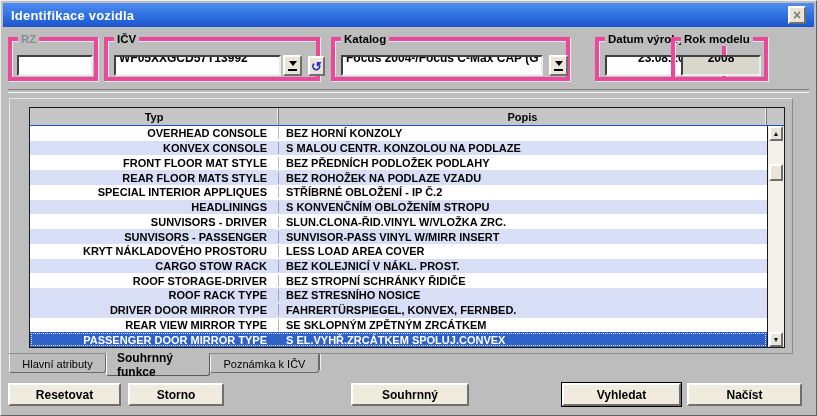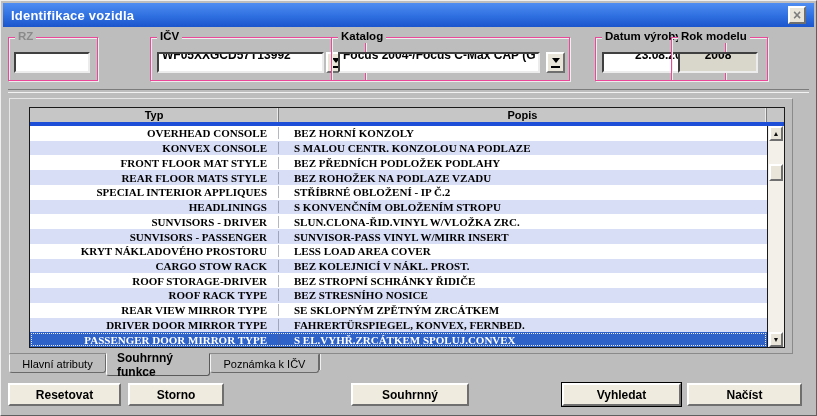--- a/index.html
+++ b/index.html
@@ -8,21 +8,21 @@
   
   .titlebar{position:absolute;left:2px;top:2px;right:2px;height:24px;
             background:linear-gradient(180deg,#4f8df2 0%,#2e6fe0 55%,#1c55cd 100%);
             display:flex;align-items:center;}
   .titlebar .title{color:#fff;font-weight:bold;font-size:13px;padding-left:8px;letter-spacing:.2px;}
   .closebtn{position:absolute;right:8px;top:3px;width:18px;height:18px;background:#e9e6d9;
             border:2px solid;border-color:#ffffff #6f6f6f #6f6f6f #ffffff;
             display:flex;align-items:center;justify-content:center;cursor:default;padding:0;}
   .closebtn span{color:#7d7d7d;font-weight:bold;font-size:14px;line-height:12px;}
   
-  .group{position:absolute;border:1px solid #ec4899;box-shadow:1px 1px 0 #eeeeee, inset 1px 1px 0 #eeeeee;
+  .group{position:absolute;border:4px solid #ec4899;box-shadow:1px 1px 0 #eeeeee, inset 1px 1px 0 #eeeeee;
          height:44px;top:36px;box-sizing:border-box;}
   .group .legend{position:absolute;top:-8px;left:6px;background:#bdbdbd;padding:0 3px;
                  font-size:11.5px;font-weight:bold;color:#000;line-height:13px;}
   .group .legend.disabled{color:#8a8a8a;}
   .field{position:absolute;top:14px;height:21px;background:#fff;color:#000;font-weight:bold;
          font-size:12px;border:2px solid;border-color:#404040 #ececec #ececec #404040;
          box-sizing:border-box;padding:1px 3px 16px 3px;font-family:"Liberation Sans",sans-serif;outline:none;}
   .field.center{text-align:center;}
   .field.readonly{background:#d9d6cb;}
   .minibtn{position:absolute;top:14px;width:19px;height:21px;background:#e9e6d9;
@@ -36,33 +36,33 @@
               color:#2a2ac8;font-weight:bold;font-size:13px;line-height:13px;text-align:center;padding:0;}
   
   .separator{position:absolute;left:7px;right:7px;top:88px;height:2px;
              border-top:1px solid #7c7c7c;border-bottom:1px solid #f2f2f2;}
   
   .panel{position:absolute;left:8px;top:97px;width:784px;height:256px;
          border:1px solid;border-color:#e6e6e6 #8a8a8a #8a8a8a #e6e6e6;box-sizing:border-box;}
   
   .grid{position:absolute;left:28px;top:106px;width:756px;height:241px;background:#fff;
         border:1px solid #1a1a1a;box-sizing:border-box;font-size:11px;font-weight:bold;}
-  .grid-header{display:flex;height:18px;background:#c6c6c6;border-bottom:4px solid #1d4ed8;box-sizing:border-box;}
+  .grid-header{display:flex;height:18px;background:#c6c6c6;border-bottom:1px solid #1d4ed8;box-sizing:border-box;}
   .grid-header .hcell{display:flex;align-items:center;justify-content:center;color:#000;
                       border-right:1px solid #7e7e7e;box-shadow:inset -1px 0 0 #eaeaea;box-sizing:border-box;}
   .hcell.h-typ{width:249px;}
   .hcell.h-popis{flex:1;}
   .hcell.h-stub{width:17px;border-right:none;box-shadow:none;}
   .grid-body{position:absolute;left:0;top:18px;right:17px;bottom:0;display:flex;flex-direction:column;overflow:hidden;}
-  .row{flex:1;display:flex;align-items:center;background:#fff;color:#000;white-space:nowrap;font-family:Liberation Serif, serif;}
+  .row{flex:1;display:flex;align-items:center;background:#fff;color:#000;white-space:nowrap;}
   .row.alt{background:#d8def6;}
   .row.selected{background:#2e62c8;color:#fff;outline:1px dotted #e8e8ff;outline-offset:-2px;}
   .cell-typ{width:249px;text-align:right;padding-right:11px;box-sizing:border-box;
             border-right:1px solid rgba(90,95,120,.45);overflow:hidden;}
-  .cell-popis{flex:1;padding-left:7px;overflow:hidden;margin-left:8px;}
+  .cell-popis{flex:1;padding-left:7px;overflow:hidden;}
   
   .vscroll{position:absolute;top:18px;right:0;bottom:0;width:17px;background:#f2f0e9;
            border-left:1px solid #1a1a1a;box-sizing:border-box;}
   .sbtn{position:absolute;left:1px;right:1px;height:15px;background:#e9e6d9;
         border:2px solid;border-color:#ffffff #6f6f6f #6f6f6f #ffffff;box-sizing:border-box;
         display:flex;align-items:center;justify-content:center;font-size:7px;color:#111;padding:0;}
   .sbtn.up{top:0;}
   .sbtn.down{bottom:0;}
   .sthumb{position:absolute;left:1px;right:1px;top:38px;height:17px;background:#e9e6d9;
           border:2px solid;border-color:#ffffff #6f6f6f #6f6f6f #ffffff;box-sizing:border-box;}
@@ -91,21 +91,21 @@
     <button class="closebtn">
       <span>×</span>
     </button>
   </div>
 
   <div class="group" style="left:7px;width:90px;">
     <span class="legend disabled">RZ</span>
     <input class="field" style="left: 5px; width: 76px;" value="">
   </div>
 
-  <div class="group" style="left:103px;width:216px;margin-left:46px;">
+  <div class="group" style="left:103px;width:216px;">
     <span class="legend">IČV</span>
     <input class="field" style="left: 6px; width: 167px;" value="WF05XXGCD57T13992">
     <button class="minibtn" style="left:175px;">
       <span class="dropglyph">
           <span class="arr"></span>
           <span class="bar"></span>
         </span>
     </button>
     <button class="refreshbtn" style="left:200px;">
       <span>↺</span>
@@ -185,27 +185,27 @@
     <span class="cell-popis">BEZ KOLEJNICÍ V NÁKL. PROST.</span>
   </div>
         <div class="row">
     <span class="cell-typ">ROOF STORAGE-DRIVER</span>
     <span class="cell-popis">BEZ STROPNÍ SCHRÁNKY ŘIDIČE</span>
   </div>
         <div class="row alt">
     <span class="cell-typ">ROOF RACK TYPE</span>
     <span class="cell-popis">BEZ STRESNÍHO NOSICE</span>
   </div>
+        <div class="row alt">
+    <span class="cell-typ">DRIVER DOOR MIRROR TYPE</span>
+    <span class="cell-popis">FAHRERTÜRSPIEGEL, KONVEX, FERNBED.</span>
+  </div>
         <div class="row">
     <span class="cell-typ">REAR VIEW MIRROR TYPE</span>
     <span class="cell-popis">SE SKLOPNÝM ZPĚTNÝM ZRCÁTKEM</span>
-  </div>
-        <div class="row alt">
-    <span class="cell-typ">DRIVER DOOR MIRROR TYPE</span>
-    <span class="cell-popis">FAHRERTÜRSPIEGEL, KONVEX, FERNBED.</span>
   </div>
         <div class="row selected">
     <span class="cell-typ">PASSENGER DOOR MIRROR TYPE</span>
     <span class="cell-popis">S EL.VYHŘ.ZRCÁTKEM SPOLUJ.CONVEX</span>
   </div>
       </div>
     <div class="vscroll">
       <button class="sbtn up">
         <span>▲</span>
       </button>

